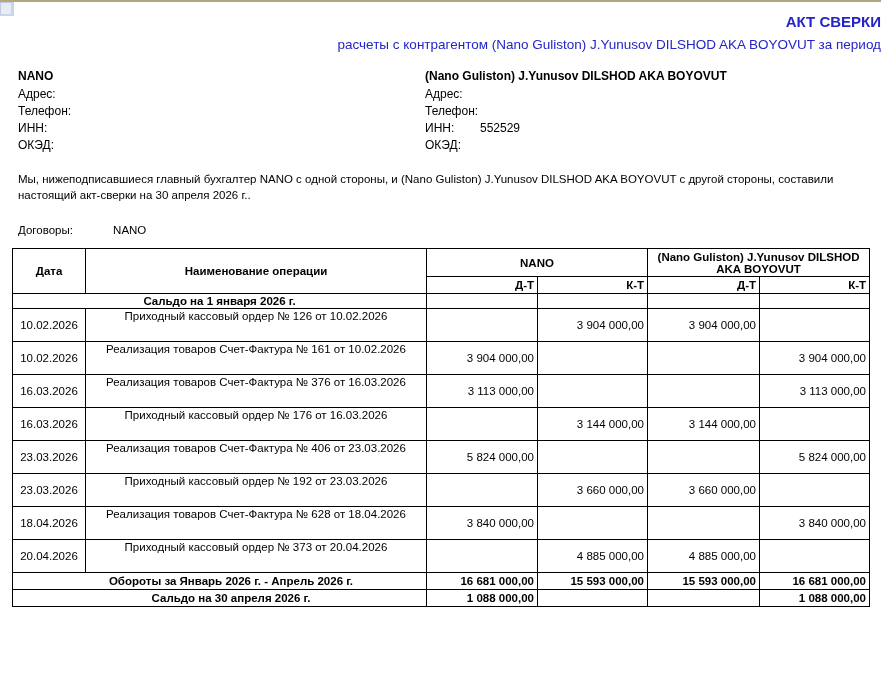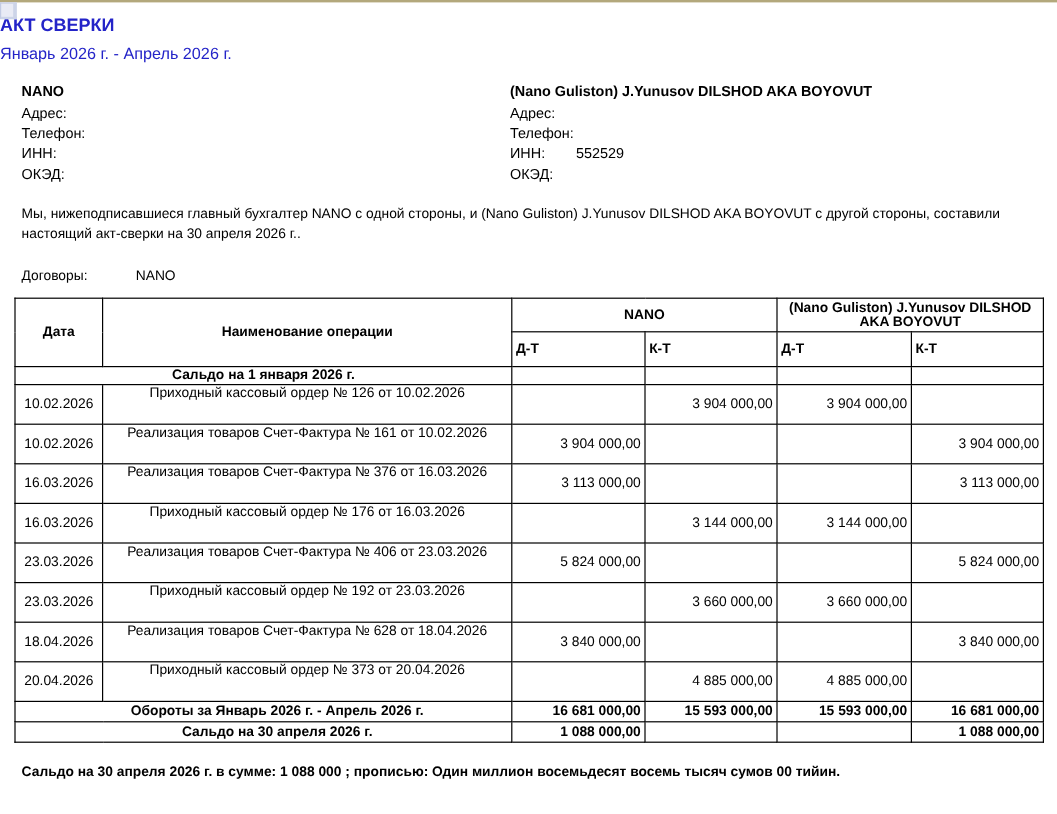--- a/index.html
+++ b/index.html
@@ -14,21 +14,21 @@
   }
   .top-border { position:absolute; top:0; left:0; width:881px; height:2px; background:#b3a87c; }
   .corner-icon {
     position:absolute; top:2px; left:0;
     width:14px; height:14px;
     background:#e9ebf5;
     border:1px solid #c3cbe3;
     border-right:3px solid #ccd4e8;
     border-bottom:2px solid #ccd4e8;
   }
-  .doc-header { text-align:left; padding-top:13px; }
+  .doc-header { text-align:right; padding-top:13px; }
   .doc-title { font-size:15px; font-weight:bold; color:#2424c8; margin:0 0 7px 0; }
   .doc-subtitle { font-size:13.5px; color:#2424c8; margin:0 0 5px 0; }
   .doc-period { font-size:13.5px; color:#2424c8; margin:0; }
 
   .parties { display:flex; margin:17px 0 0 18px; }
   .party { width:407px; font-size:12px; }
   .party-name { font-weight:bold; margin-bottom:3px; }
   .party-line { display:flex; line-height:17px; }
   .party-label { width:55px; }
   .party-value { }
@@ -46,41 +46,41 @@
   }
   table.recon td, table.recon th { border:1px solid #000; padding:1px 3px; overflow:hidden; }
   th { font-weight:bold; }
   .col-date  { width:73px; }
   .col-op    { width:341px; }
   .col-v1 { width:111px; }
   .col-v2 { width:110px; }
   .col-v3 { width:112px; }
   .col-v4 { width:110px; }
   .hdr-top td, .hdr-top th { height:28px; text-align:center; vertical-align:middle; }
-  .hdr-sub th { height:29px; text-align:left; vertical-align:middle; }
+  .hdr-sub th { height:17px; text-align:right; vertical-align:middle; }
   tr.saldo-open td { height:15px; }
   tr.data-row td { height:33px; }
   tr.data-row .cell-date { text-align:center; vertical-align:middle; }
   tr.data-row .cell-op { text-align:center; vertical-align:top; }
   td.num { text-align:right; vertical-align:middle; }
   td.label-span { text-align:center; font-weight:bold; vertical-align:middle;margin-top:24px; }
   tr.totals td { height:17px; font-weight:bold;padding-left:26px; }
 
   .footer-block { margin:18px 18px 0 18px; font-size:11.5px; }
   .footer-line { font-weight:bold; line-height:15px; }
 </style>
 </head>
 <body>
 
 <div class="top-border"></div>
 <div class="corner-icon"></div>
 
 <div class="doc-header">
   <div class="doc-title">АКТ СВЕРКИ</div>
-  <div class="doc-period">Январь 2026 г. - Апрель 2026 г.</div>
+  <div class="doc-subtitle">расчеты с контрагентом (Nano Guliston) J.Yunusov DILSHOD AKA BOYOVUT за период</div>
 </div>
 
 <div class="parties">
   <div class="party">
     <div class="party-name">NANO</div>
     <div class="party-line">
         <span class="party-label">Адрес:</span>
         <span class="party-value"></span>
       </div>
     <div class="party-line">
@@ -230,14 +230,13 @@
     <td colspan="2" class="label-span">Сальдо на  30 апреля 2026 г.</td>
     <td class="num">1 088 000,00</td>
     <td class="num"></td>
     <td class="num"></td>
     <td class="num">1 088 000,00</td>
   </tr>
 </tbody>
   </table>
 
 <div class="footer-block">
-  <div class="footer-line">Сальдо на 30 апреля 2026 г.   в сумме: 1 088 000 ; прописью: Один миллион восемьдесят восемь тысяч сумов 00 тийин.</div>
 </div>
 
 </body></html>

